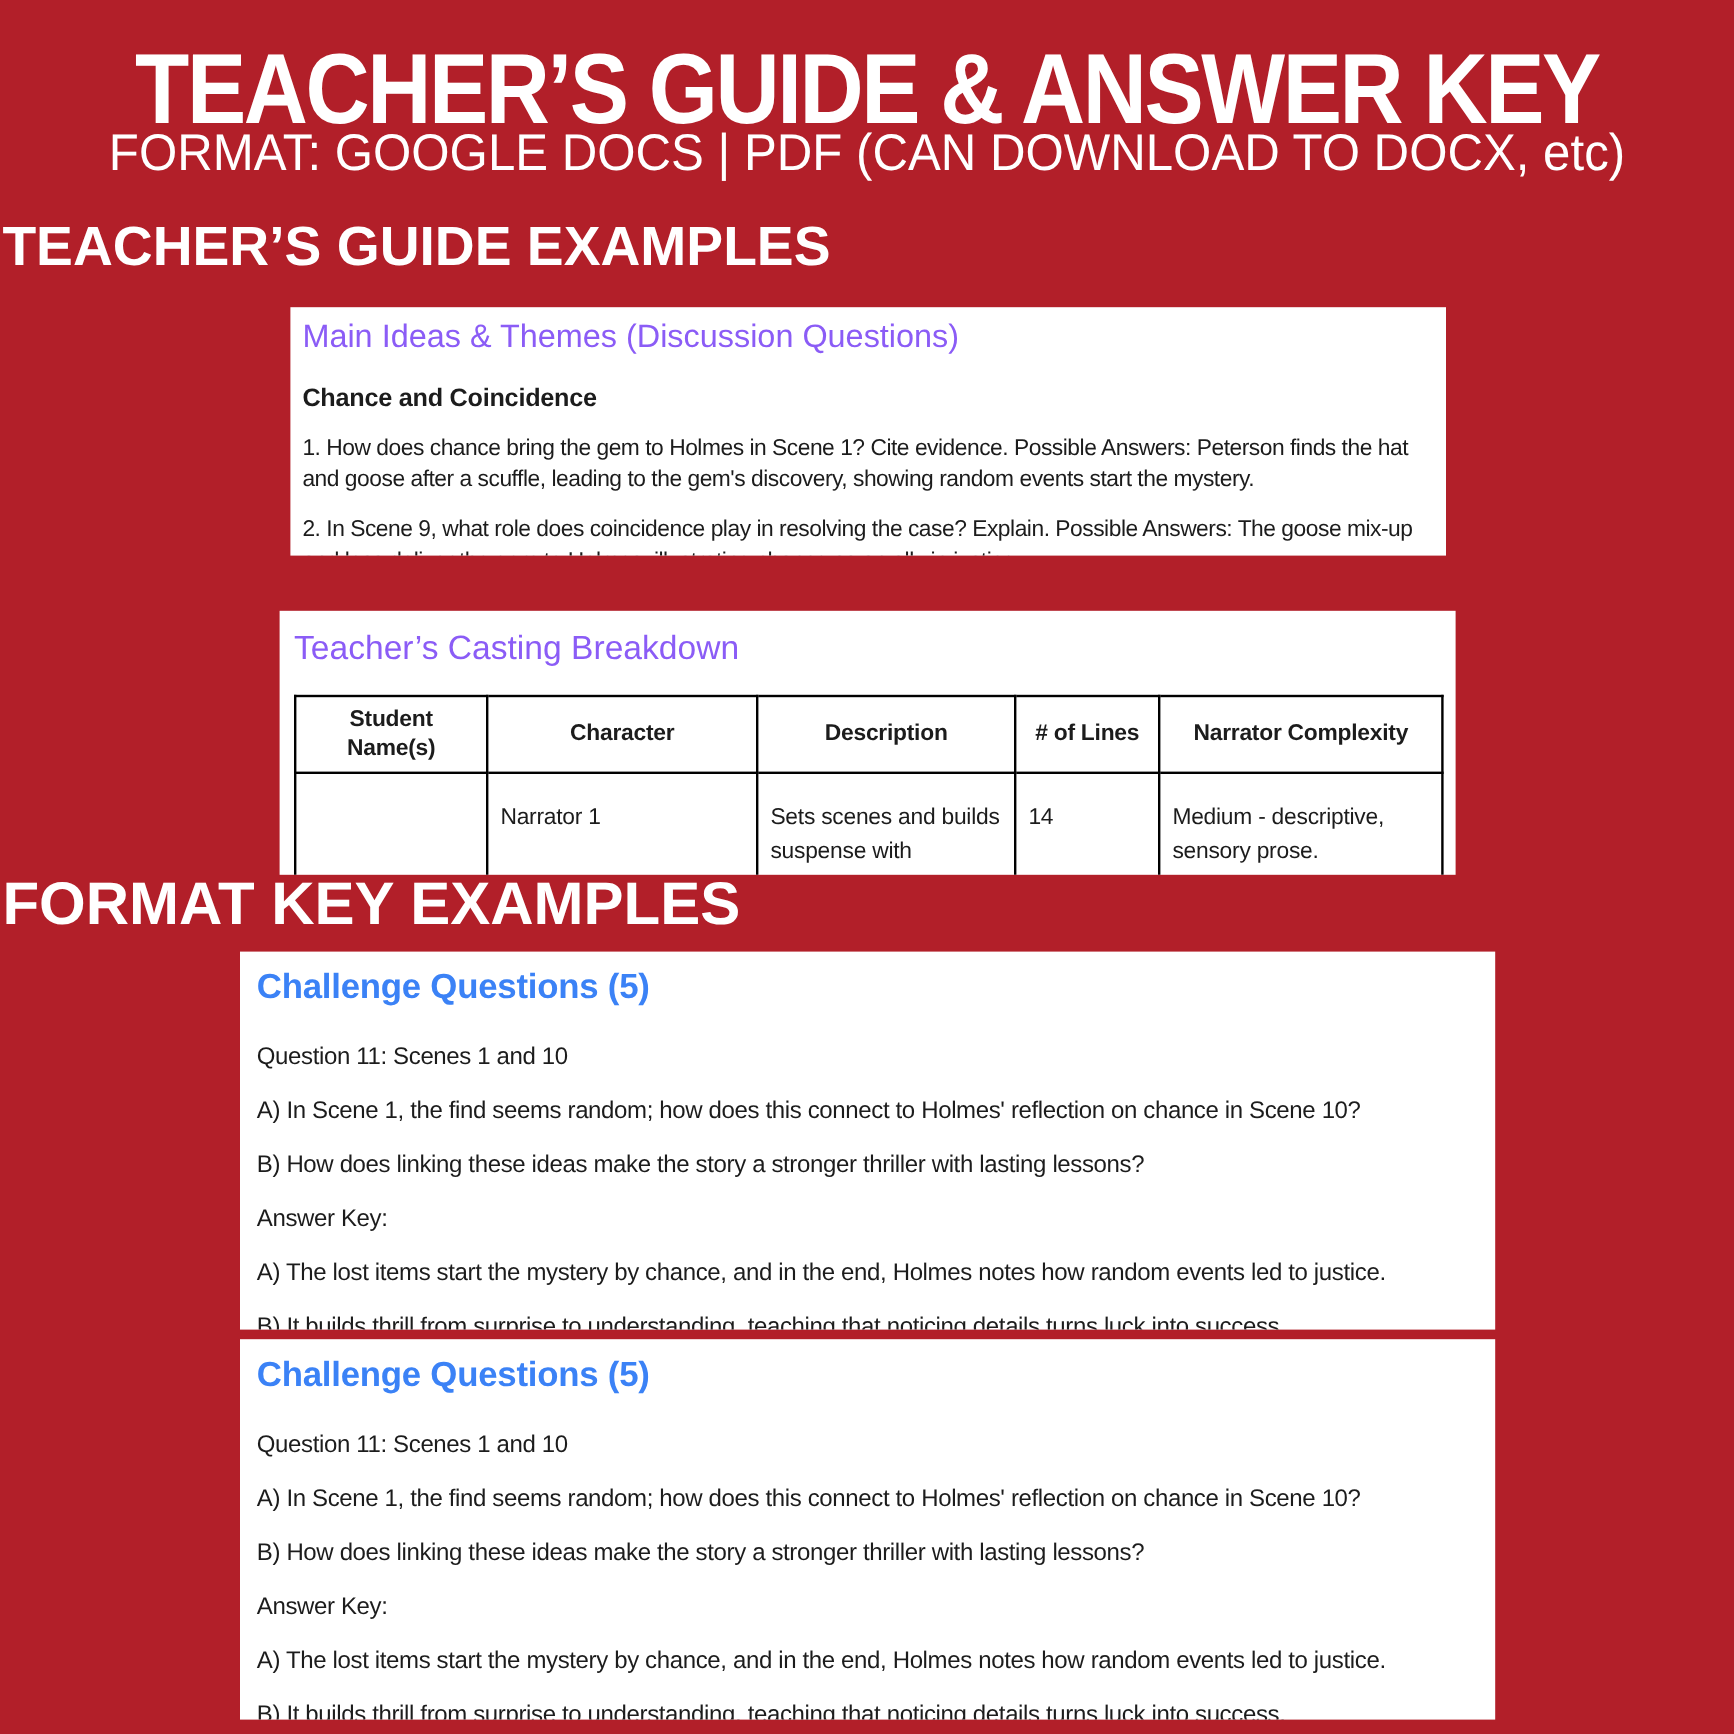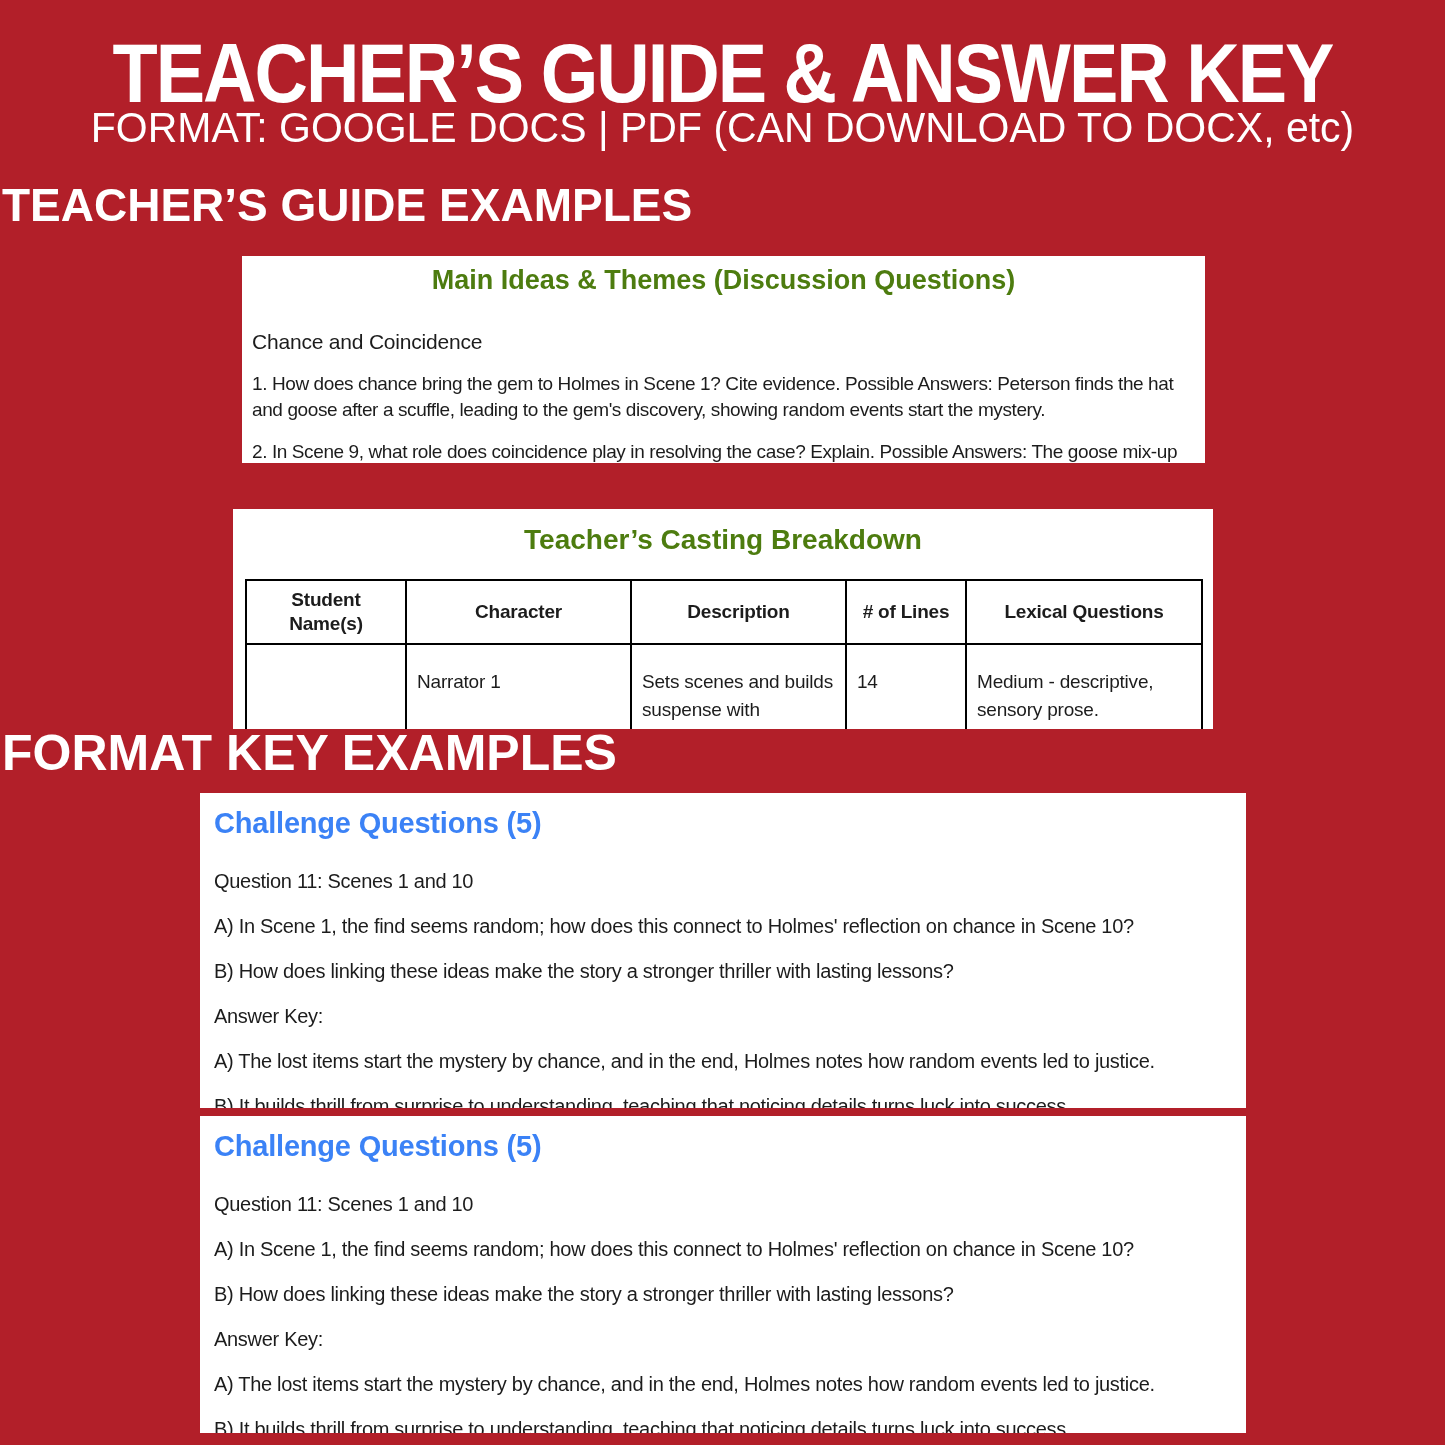--- a/index.html
+++ b/index.html
@@ -40,25 +40,25 @@
     position: absolute; background: #ffffff; color: #1c1c1c;
     overflow: hidden;
   }
 
   
   .card.discussion {
     left: 242px; top: 256px; width: 963px; height: 207px;
     padding: 8px 10px 0 10px;
   }
   .doc-title {
-    text-align: center; font-size: 27px; font-weight: 700;
-    line-height: 33px; color: #4d7c0f;
+    text-align: left; font-size: 27px; font-weight: 400;
+    line-height: 33px; color: #8b5cf6;
   }
   .doc-subhead {
-    margin-top: 32px; font-size: 21px; font-weight: normal;
+    margin-top: 22px; font-size: 21px; font-weight: bold;
     letter-spacing: -0.2px; line-height: 26px;
   }
   .card.discussion p {
     margin-top: 16px; font-size: 19px; line-height: 26px;
     letter-spacing: -0.4px;
   }
 
   
   .card.casting {
     left: 233px; top: 509px; width: 980px; height: 220px;
@@ -122,21 +122,21 @@
           <col style="width:215px">
           <col style="width:120px">
           <col style="width:236px">
       </colgroup>
       <tbody>
           <tr>
         <th>Student Name(s)</th>
         <th>Character</th>
         <th>Description</th>
         <th># of Lines</th>
-        <th>Lexical Questions</th>
+        <th>Narrator Complexity</th>
       </tr>
       <tr>
         <td></td>
         <td>Narrator 1</td>
         <td>Sets scenes and builds suspense with atmospheric details.</td>
         <td>14</td>
         <td>Medium - descriptive, sensory prose.</td>
       </tr>
     </tbody>
       </table>

